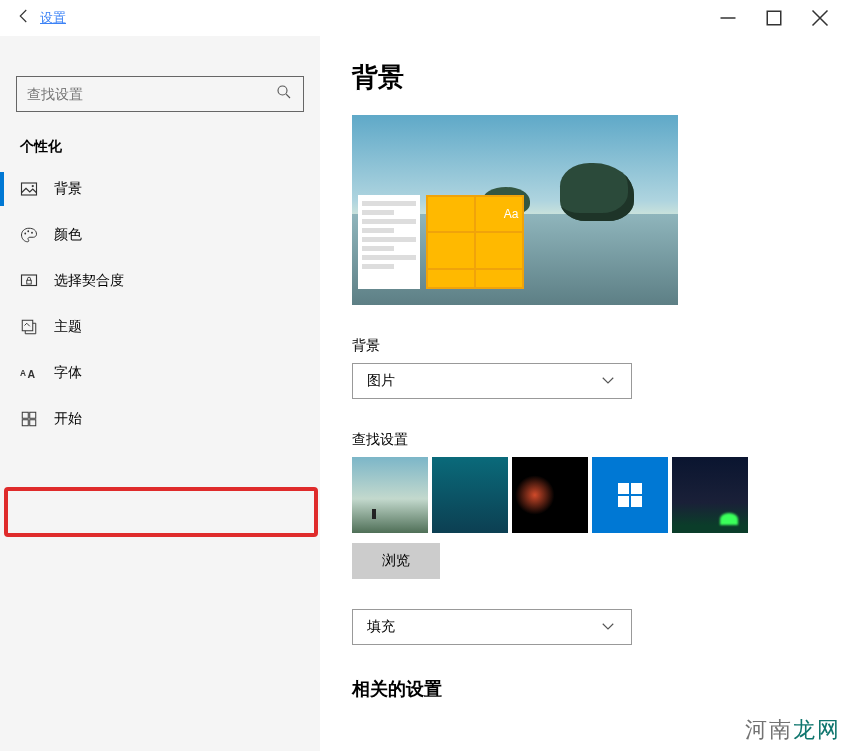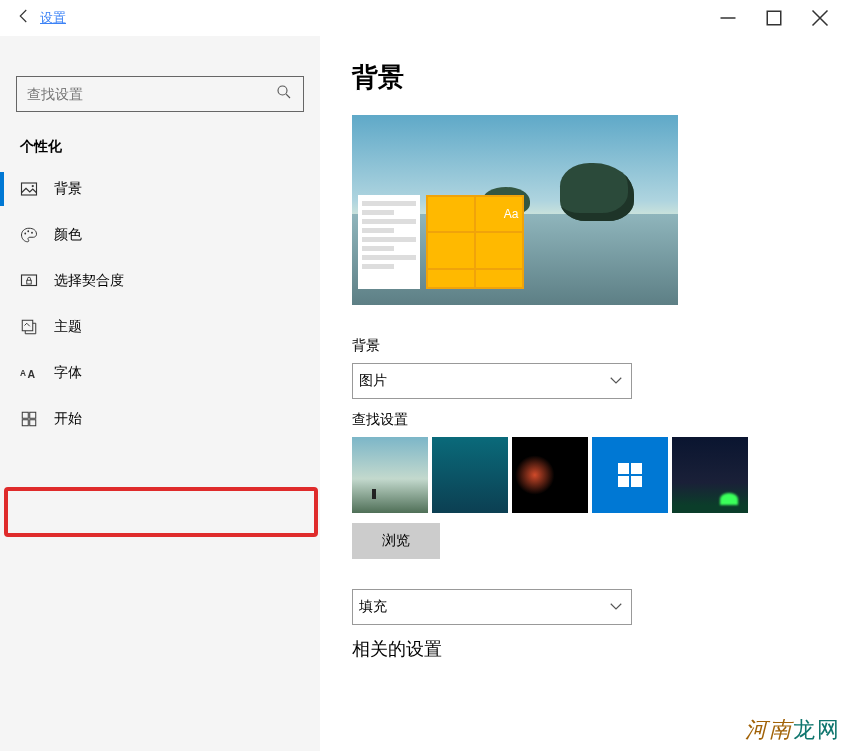--- a/index.html
+++ b/index.html
@@ -32,42 +32,42 @@
 .deskprev { position: absolute; left: 6px; bottom: 16px; display: flex; gap: 6px; }
 .deskprev .win { width: 62px; height: 94px; background: #fff; padding: 6px 4px; display: flex; flex-direction: column; gap: 4px; }
 .deskprev .win .bar { height: 5px; background: #ddd; }
 .deskprev .win .bar.short { width: 60%; }
 .deskprev .tiles { width: 98px; height: 94px; background: #f0a30a; display: grid; grid-template-columns: 1fr 1fr; grid-template-rows: 1fr 1fr 0.5fr; gap: 2px; padding: 2px; }
 .deskprev .tiles .t { background: #ffb900; display: flex; align-items: center; justify-content: center; font-size: 11px; color: #fff; padding-left: 24px; }
 .deskprev .tiles .t.aa { grid-column: 2; grid-row: 1; font-size: 12px; }
 .deskprev .tiles .t.wide { grid-column: 1 / span 1; }
 
 .field-label { font-size: 14px; margin-bottom: 8px; color: #000; }
-.dropdown { width: 280px; height: 36px; border: 1px solid #999; display: flex; align-items: center; justify-content: space-between; padding: 0 6px; font-size: 14px; margin-bottom: 12px; background: #fff; }
+.dropdown { width: 280px; height: 36px; border: 1px solid #999; display: flex; align-items: center; justify-content: space-between; padding: 0 14px; font-size: 14px; margin-bottom: 32px; background: #fff; }
 .dropdown .chev { font-size: 12px; color: #555; }
 
 .thumbs { display: flex; gap: 4px; margin-bottom: 10px; }
 .thumb { width: 76px; height: 76px; background: #333; position: relative; overflow: hidden; }
 .thumb.t1 { background: linear-gradient(to bottom,#7cb6c8 0%,#c3d9cd 55%,#4f6f57 100%); }
 .thumb.t2 { background: linear-gradient(180deg,#0a6a7a,#0c3f52); }
 .thumb.t3 { background: radial-gradient(circle at 30% 50%,#d14a2a 0%,#000 30%);}
 .thumb.t4 { background: #0078d4; }
 .thumb.t4::after { content:""; position:absolute; left:28px; top:28px; width:20px; height:20px; background:#fff; clip-path: polygon(0 0,45% 0,45% 45%,0 45%,0 55%,45% 55%,45% 100%,55% 100%,55% 55%,100% 55%,100% 45%,55% 45%,55% 0,100% 0,100% 100%,0 100%); background: conic-gradient(#fff 0 100%); }
 .thumb.t4 .winlogo { position:absolute; left:26px; top:26px; width:24px; height:24px; display:grid; grid-template-columns:1fr 1fr; grid-template-rows:1fr 1fr; gap:2px; }
 .thumb.t4 .winlogo div{ background:#fff; }
 .thumb.t5 { background: linear-gradient(to bottom,#0a1530 0%,#1a2038 60%,#0b3d2a 90%); }
 .thumb.t5::after{ content:""; position:absolute; right:10px; bottom:8px; width:18px; height:12px; background:#3aff5a; border-radius:50% 50% 0 0; filter:blur(1px);}
 .thumb.t1 .person{ position:absolute; left:20px; bottom:14px; width:4px; height:10px; background:#222; }
 
 .browse { width: 88px; height: 36px; background: #ccc; border: none; font-size: 14px; margin-bottom: 30px; }
 
-.related-title { font-size: 18px; font-weight: 400; margin-top: 12px; }
+.related-title { font-size: 18px; font-weight: 700; margin-top: 12px; }
 
 .watermark { position: absolute; right: 10px; bottom: 6px; font-size: 22px; font-weight: 400; letter-spacing: 2px; }
-.watermark .a { color: #a16207; font-style: italic; }
+.watermark .a { color: #737373; }
 .watermark .b { color: #0f766e; }
 
 svg { width: 18px; height: 18px; }
 </style>
 </head>
 <body>
 
 <div class="titlebar">
   <div class="back">
     <svg viewBox="0 0 24 24">

